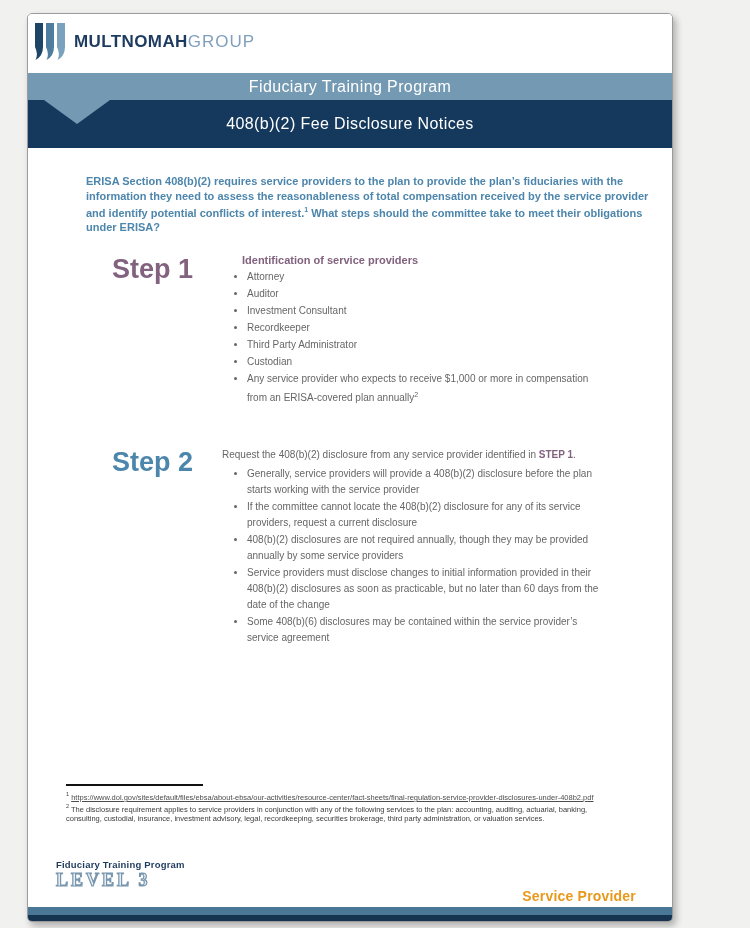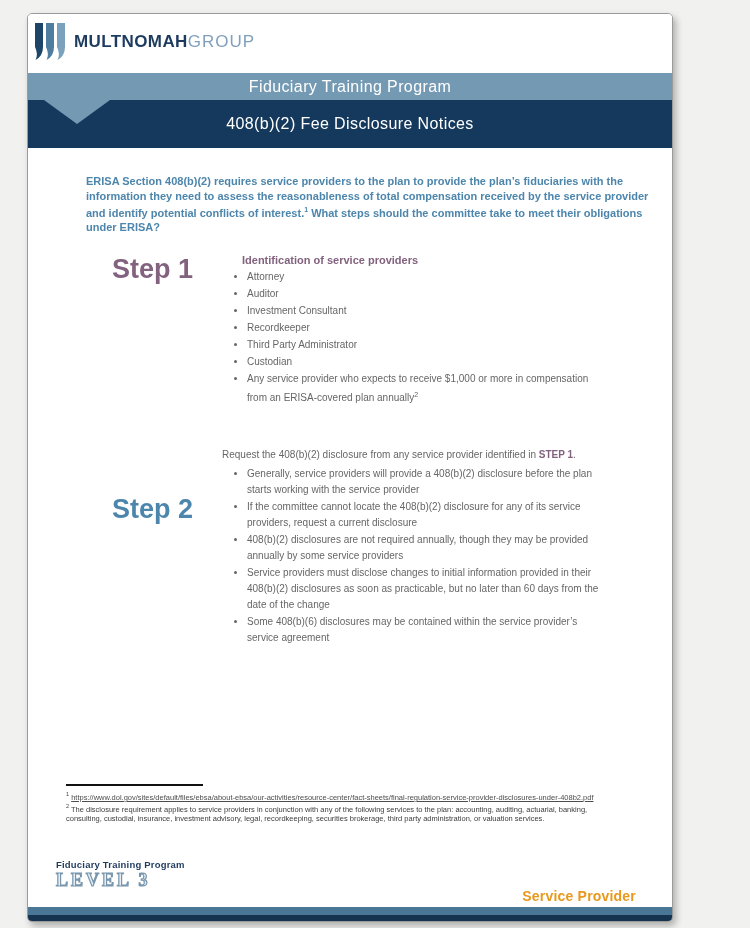--- a/index.html
+++ b/index.html
@@ -51,21 +51,21 @@
     position:absolute; top:160px; left:58px; width:568px;
     color:#4d86ac; font-weight:700; font-size:11px; line-height:14.6px;
   }
   .intro sup { font-size:7px; }
   
   .step { position:absolute; left:84px; display:flex;justify-content:flex-end; }
   .step1 { top:240px; }
   .step2 { top:433px; }
   .step-label { width:110px; font-size:27px; font-weight:700; line-height:1; padding-top:2px; }
   .mauve { color:#82627e; }
-  .blue  { color:#4d86ac;margin-top:47px; }
+  .blue  { color:#4d86ac; }
   .blue2 { color:#3d7ba6; }
   .step-body { width:385px; }
   .step-body h3 { font-size:11px; font-weight:700; margin-bottom:3px;padding-left:20px; }
   .step-body p  { font-size:10px; color:#666666; line-height:16px; margin-bottom:2px; }
   .step-body sup { font-size:7px; color:#666; }
   .stepref { font-weight:700; }
   .step-body ul { margin:3px 0 0 0; padding-left:25px; color:#666666; }
   .step-body li { font-size:10px; line-height:16px; margin-bottom:1px; }
   
   .footnotes { position:absolute; top:770px; left:38px; right:48px; }

